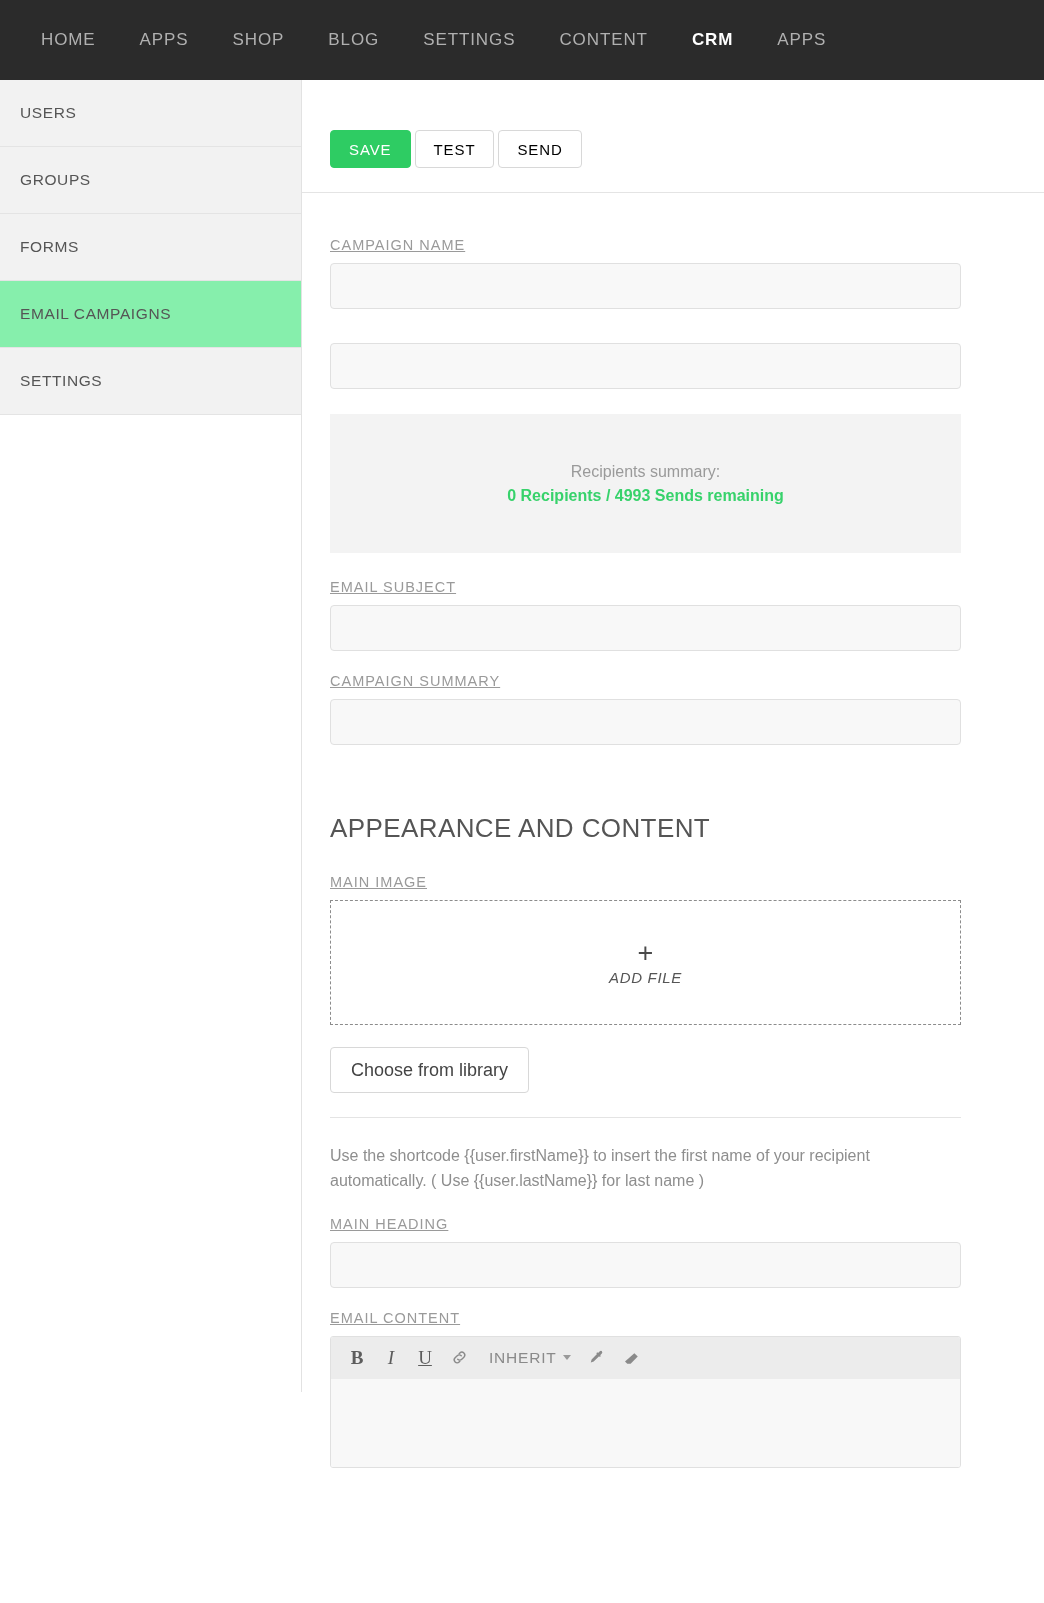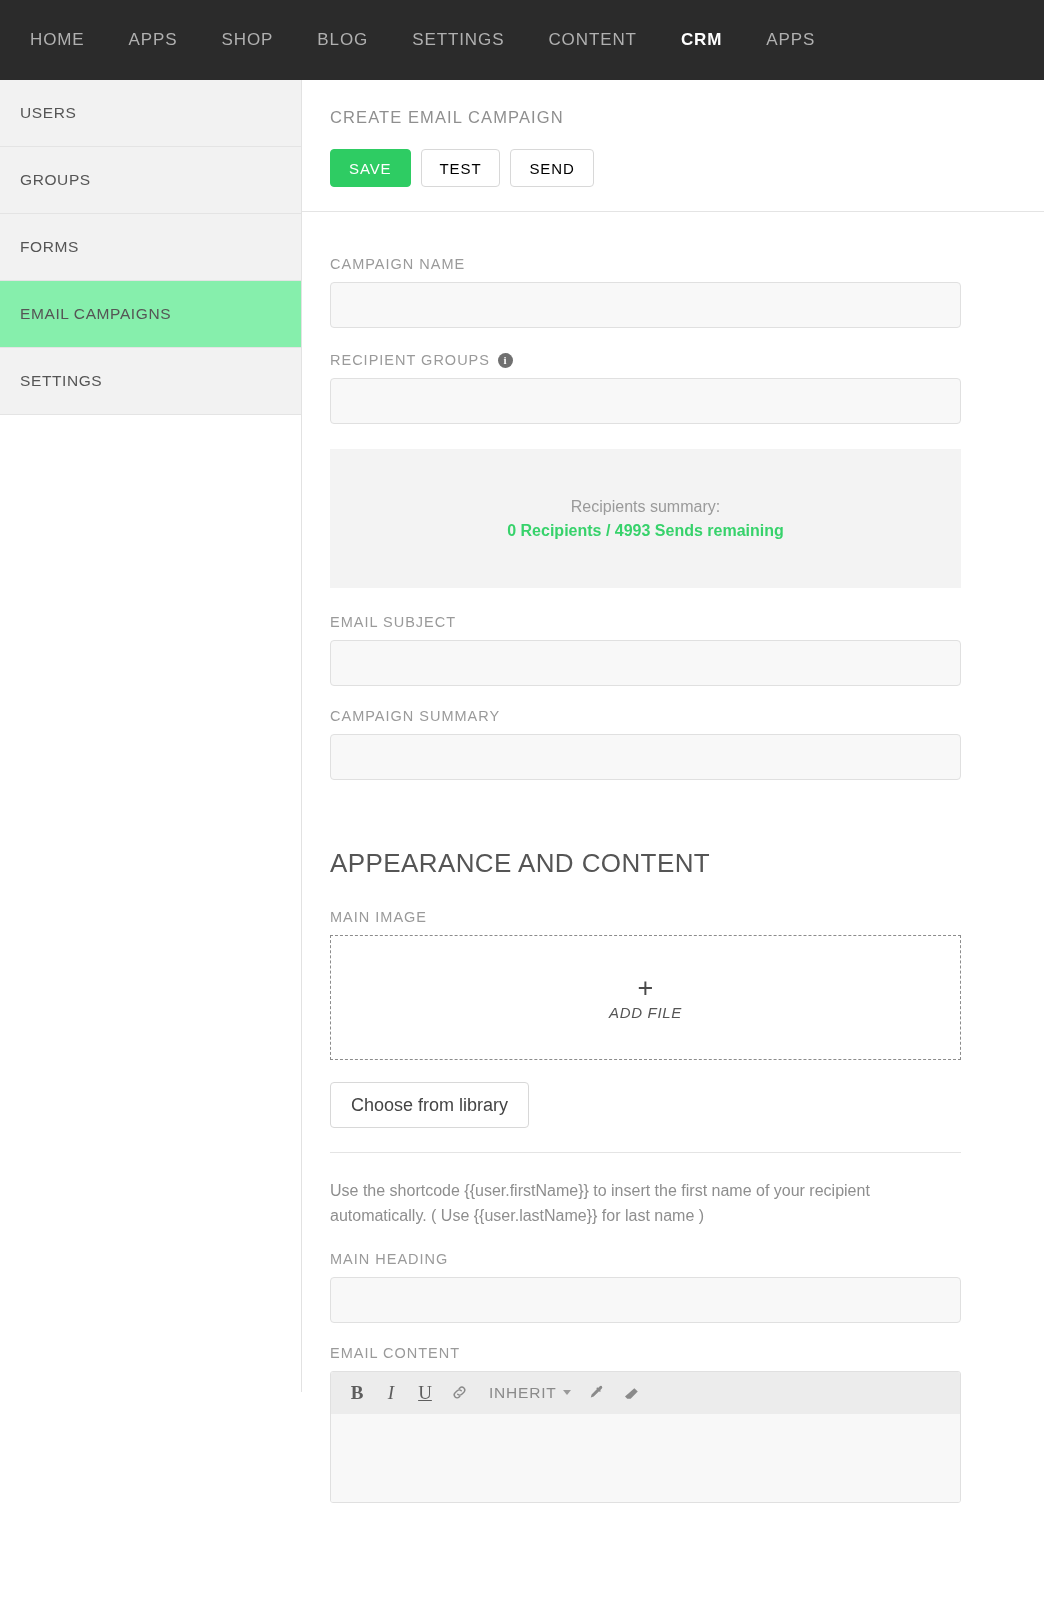--- a/index.html
+++ b/index.html
@@ -11,21 +11,21 @@
     font-family: "Liberation Sans", sans-serif;
     overflow: hidden;
   }
 
   
   .topnav {
     height: 80px;
     background: #2b2b2b;
     display: flex;
     align-items: center;
-    padding-left: 8px;
+    padding-left: 19px;
   }
   .topnav-item {
     color: #b0b0b0;
     font-size: 17px;
     letter-spacing: 0.9px;
     padding: 0 22px;
     line-height: 80px;
     cursor: pointer;
     white-space: nowrap;
   }
@@ -73,21 +73,21 @@
   .page-head {
     padding: 28px 0 0 28px;
   }
   .page-title {
     color: #8f8f8f;
     font-size: 16.5px;
     letter-spacing: 1.1px;
   }
   .btn-row {
     display: flex;
-    gap: 10px;
+    gap: 4px;
     margin-top: 22px;
     align-items: center;
   }
   .btn {
     height: 38px;
     padding: 0 18px;
     border-radius: 4px;
     font-size: 15px;
     letter-spacing: 0.9px;
     display: flex;
@@ -114,20 +114,21 @@
   }
 
   .field { margin-top: 0; }
   .field-label {
     color: #9a9a9a;
     font-size: 14.5px;
     letter-spacing: 1px;
     display: flex;
     align-items: center;
     gap: 8px;
+    text-decoration: underline;
   }
   .info-icon {
     width: 15px;
     height: 15px;
     border-radius: 50%;
     background: #707070;
     color: #ffffff;
     font-size: 11px;
     font-weight: bold;
     font-family: "Liberation Serif", serif;
@@ -300,41 +301,36 @@
     <div class="side-item">USERS</div>
     <div class="side-item">GROUPS</div>
     <div class="side-item">FORMS</div>
     <div class="side-item active">EMAIL CAMPAIGNS</div>
     <div class="side-item">SETTINGS</div>
   </div>
 
   <div class="main">
 
     <div class="page-head">
-      <div class="page-title">CREATE EMAIL CAMPAIGN</div>
       <div class="btn-row">
         <div class="btn primary">SAVE</div>
         <div class="btn">TEST</div>
         <div class="btn">SEND</div>
       </div>
     </div>
     <div class="head-divider"></div>
 
     <div class="form-area">
 
       <div class="field" style="margin-top:44px;">
         <div class="field-label">CAMPAIGN NAME</div>
         <input class="text-input" type="text" placeholder="" style="">
       </div>
 
       <div class="field" style="margin-top:24px;">
-        <div class="field-label">
-          <span>RECIPIENT GROUPS</span>
-          <span class="info-icon">i</span>
-        </div>
         <input class="text-input" type="text" placeholder="" style="">
       </div>
 
       <div class="summary-box">
         <div class="summary-label">Recipients summary:</div>
         <div class="summary-value">0 Recipients / 4993 Sends remaining</div>
       </div>
 
       <div class="field" style="margin-top:26px;">
         <div class="field-label">EMAIL SUBJECT</div>

